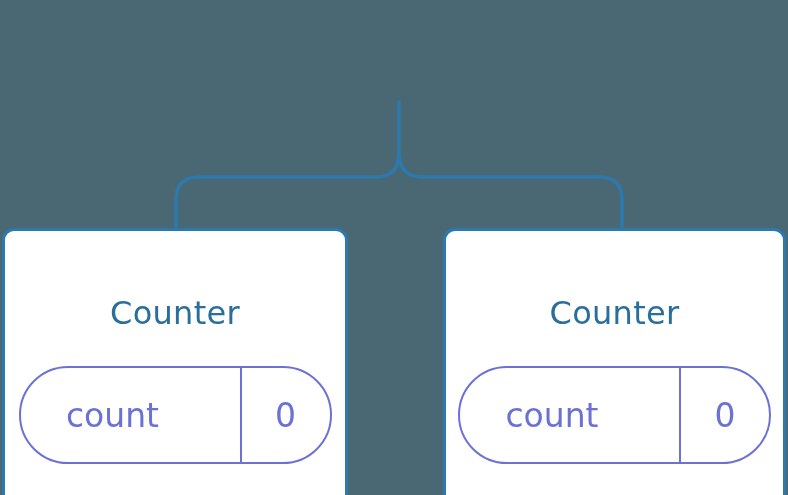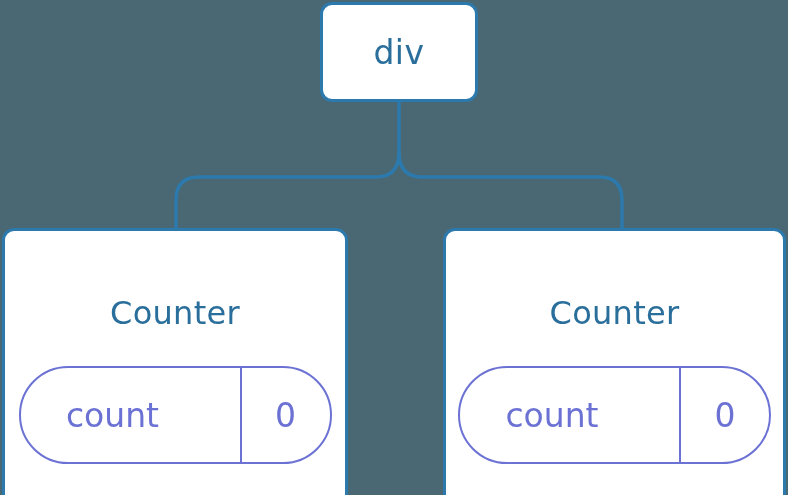--- a/index.html
+++ b/index.html
@@ -119,23 +119,20 @@
 
   <svg id="connectors" viewBox="0 0 788 495" width="788" height="495" fill="none">
 
     <path d="M 399 102 L 399 152" stroke="#2c7aad" stroke-width="3.5" fill="none" stroke-linecap="round"></path>
 
     <path d="M 399 152 Q 399 177 376 177 L 199 177 Q 176 177 176 200 L 176 228" stroke="#2c7aad" stroke-width="3.5" fill="none" stroke-linecap="round" stroke-linejoin="round"></path>
 
     <path d="M 399 152 Q 399 177 422 177 L 599 177 Q 622 177 622 200 L 622 228" stroke="#2c7aad" stroke-width="3.5" fill="none" stroke-linecap="round" stroke-linejoin="round"></path>
   </svg>
 
-  <div class="node node-root">
-    <span class="root-label">div</span>
-  </div>
 
   <div class="node node-child node-child-left">
     <span class="child-title">Counter</span>
     <div class="pill">
       <span class="pill-key">count</span>
       <span class="pill-val">0</span>
     </div>
   </div>
 
   <div class="node node-child node-child-right">

